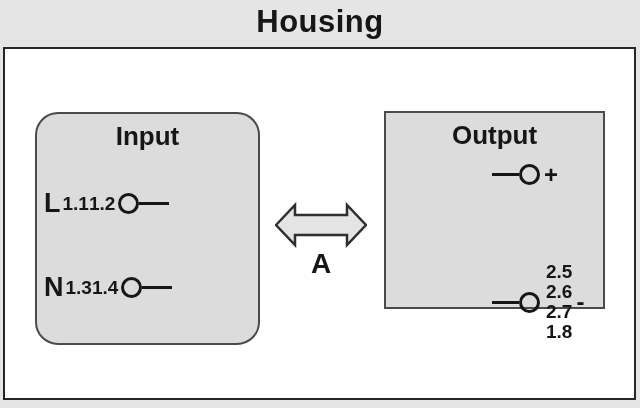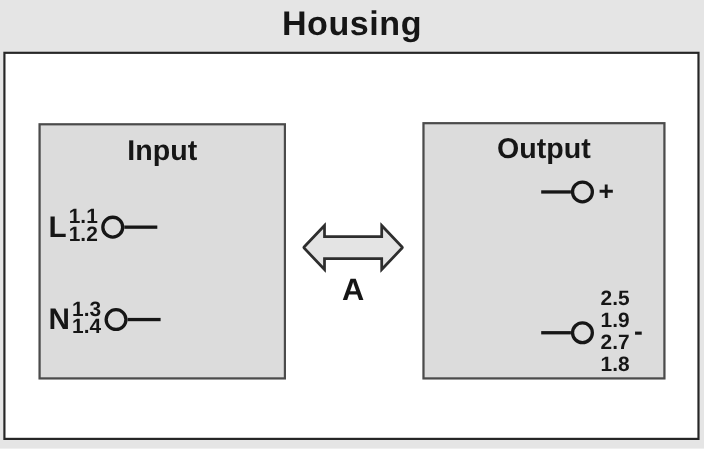--- a/index.html
+++ b/index.html
@@ -46,21 +46,21 @@
   .panel-input {
     left: 33px;
     top: 110px;
     width: 225px;
     height: 233px;
   }
   .panel-output {
     left: 382px;
     top: 109px;
     width: 221px;
-    height: 234px;
+    height: 198px;
   }
   .panel-title {
     text-align: center;
     padding-top: 8px;
     font-size: 26px;
     font-weight: bold;
     line-height: 28px;
   }
   .in-row {
     position: absolute;
@@ -70,21 +70,21 @@
   }
   .in-row-1 { top: 76px; }
   .in-row-2 { top: 160px; }
   .big-letter {
     font-size: 27px;
     font-weight: bold;
     line-height: 27px;
   }
   .num-stack2 {
     display: flex;
-    flex-direction: column;
+    flex-direction: row;
     font-size: 19px;
     font-weight: bold;
     line-height: 16px;
     margin: 0 3px 0 2px;
   }
   .terminal-circle {
     width: 15px;
     height: 15px;
     border: 3px solid #161616;
     border-radius: 50%;
@@ -140,21 +140,21 @@
 </style>
 </head>
 <body>
 
 <div class="stage">
 
   <div class="page-title">Housing</div>
 
   <div class="housing-box">
 
-    <div class="panel panel-input" style="left:30px; top:63px;">
+    <div class="panel panel-input" style="left:30px; top:63px;border-radius:23px;">
       <div class="panel-title">Input</div>
 
       <div class="in-row in-row-1">
         <span class="big-letter">L</span>
         <span class="num-stack2">
           <span>1.1</span>
           <span>1.2</span>
         </span>
         <span class="terminal-circle"></span>
         <span class="wire wire-in"></span>
@@ -178,21 +178,21 @@
         <span class="wire wire-out"></span>
         <span class="terminal-circle"></span>
         <span class="sign">+</span>
       </div>
 
       <div class="out-row out-row-2">
         <span class="wire wire-out"></span>
         <span class="terminal-circle"></span>
         <span class="num-stack4">
           <span>2.5</span>
-          <span>1.9</span>
+          <span>2.6</span>
           <span>2.7</span>
           <span>1.8</span>
         </span>
         <span class="sign">-</span>
       </div>
     </div>
 
   </div>
 
   <div class="arrow-wrap">

